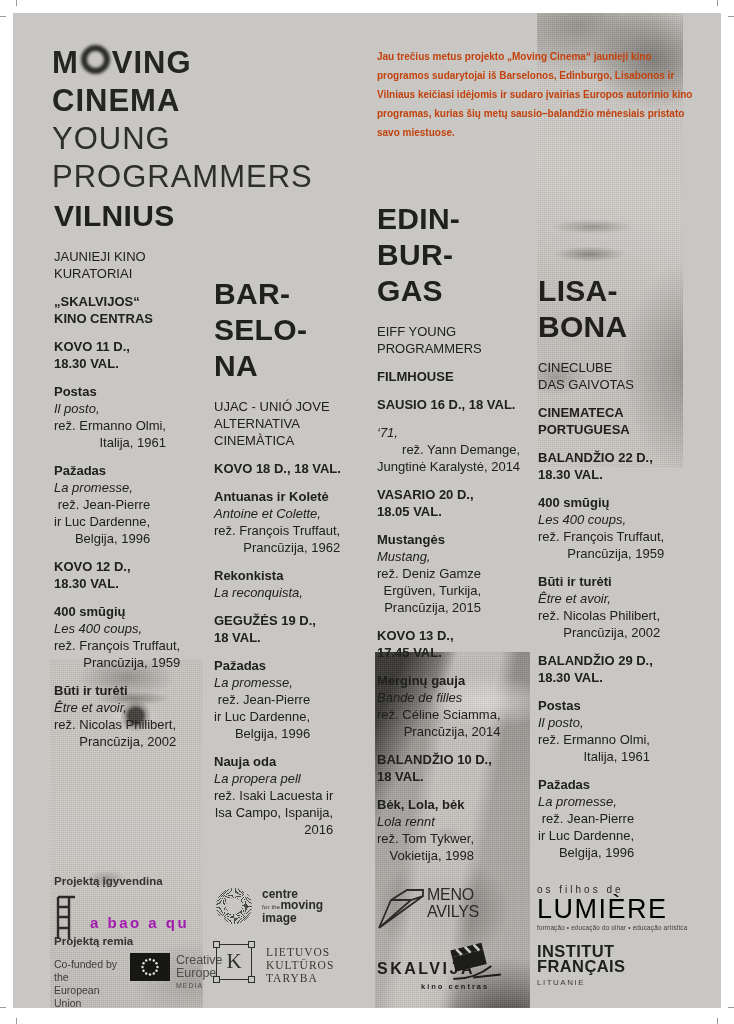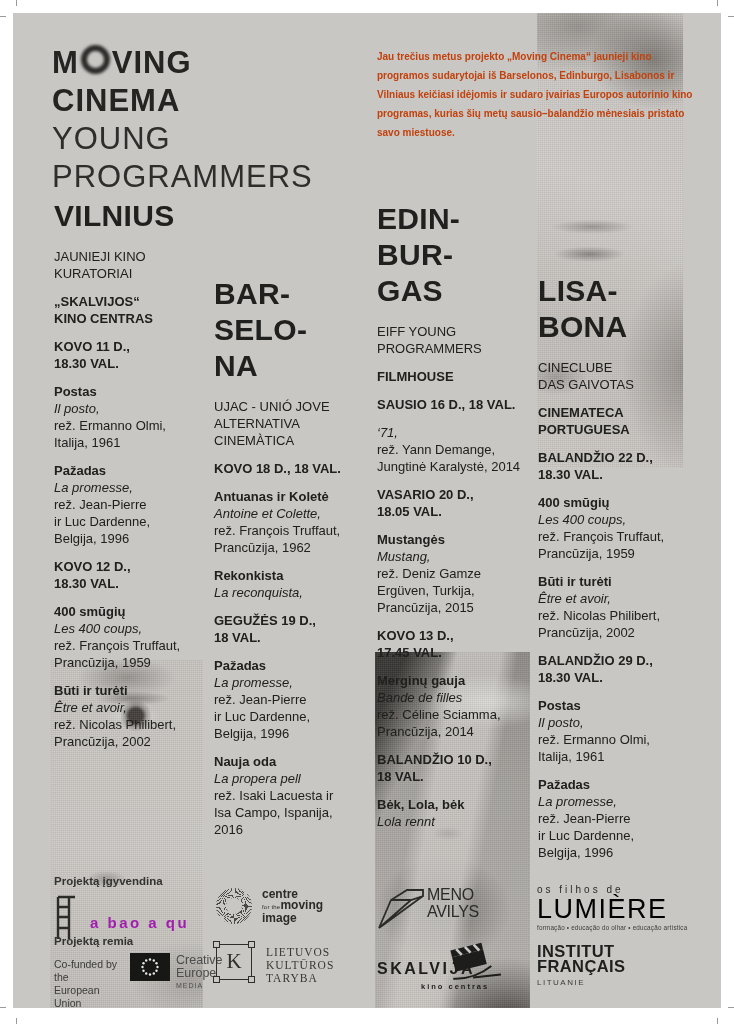--- a/index.html
+++ b/index.html
@@ -58,21 +58,21 @@
   #col-vilnius{left:54px;top:198px;}
   #col-barselona{left:214px;top:276px;}
   #col-edinburgas{left:377px;top:201px;}
   #col-lisabona{left:538px;top:273px;}
   .h{font-size:30px;font-weight:700;line-height:36px;letter-spacing:.3px;white-space:pre-line;margin:0 0 14px;}
   .org{font-size:13px;line-height:17px;margin:0 0 11px;white-space:pre-line;}
   .blk{margin:0 0 11px;font-size:13px;line-height:17px;width:max-content;max-width:172px;}
   .venue,.date{font-weight:700;white-space:pre-line;}
   .film .t{font-weight:700;display:block;}
   .film .o{font-style:italic;display:block;white-space:pre-line;}
-  .film .c{display:block;white-space:pre-line;}
+  .film .c{display:block;white-space:pre-line;text-align:right;}
   .film span:empty{display:none;}
   
   .f{position:absolute;z-index:2;color:#2c2c2a;}
   .flabel{font-size:11.5px;font-weight:700;color:#333331;}
   #f-implement{left:54px;top:875px;text-align:center;}
   #f-abaoaqu{left:52px;top:892px;width:150px;height:52px;}
   #f-abaoaqu .txt{position:absolute;left:38px;top:22px;font-size:15px;font-weight:700;letter-spacing:2.5px;color:#a21caf;}
   #f-remia{left:54px;top:935px;}
   #f-eu{left:54px;top:953px;width:170px;}
   #f-eu .cofund{position:absolute;left:0;top:5px;width:70px;font-size:10.5px;line-height:13px;color:#3c3c3a;white-space:pre-line;}
@@ -238,20 +238,22 @@
     <span class="t">Merginų gauja</span>
     <span class="o">Bande de filles</span>
     <span class="c">rež. Céline Sciamma,
 Prancūzija, 2014</span>
   </div>
   <div class="blk date">BALANDŽIO 10 D.,
 18 VAL.</div>
   <div class="blk film">
     <span class="t">Bėk, Lola, bėk</span>
     <span class="o">Lola rennt</span>
+    <span class="c">rež. Tom Tykwer,
+Vokietija, 1998</span>
   </div>
 </div>
 
 <div class="col" id="col-lisabona">
   <div class="h">LISA-
 BONA</div>
   <div class="org">CINECLUBE
 DAS GAIVOTAS</div>
   <div class="blk venue">CINEMATECA
 PORTUGUESA</div>

